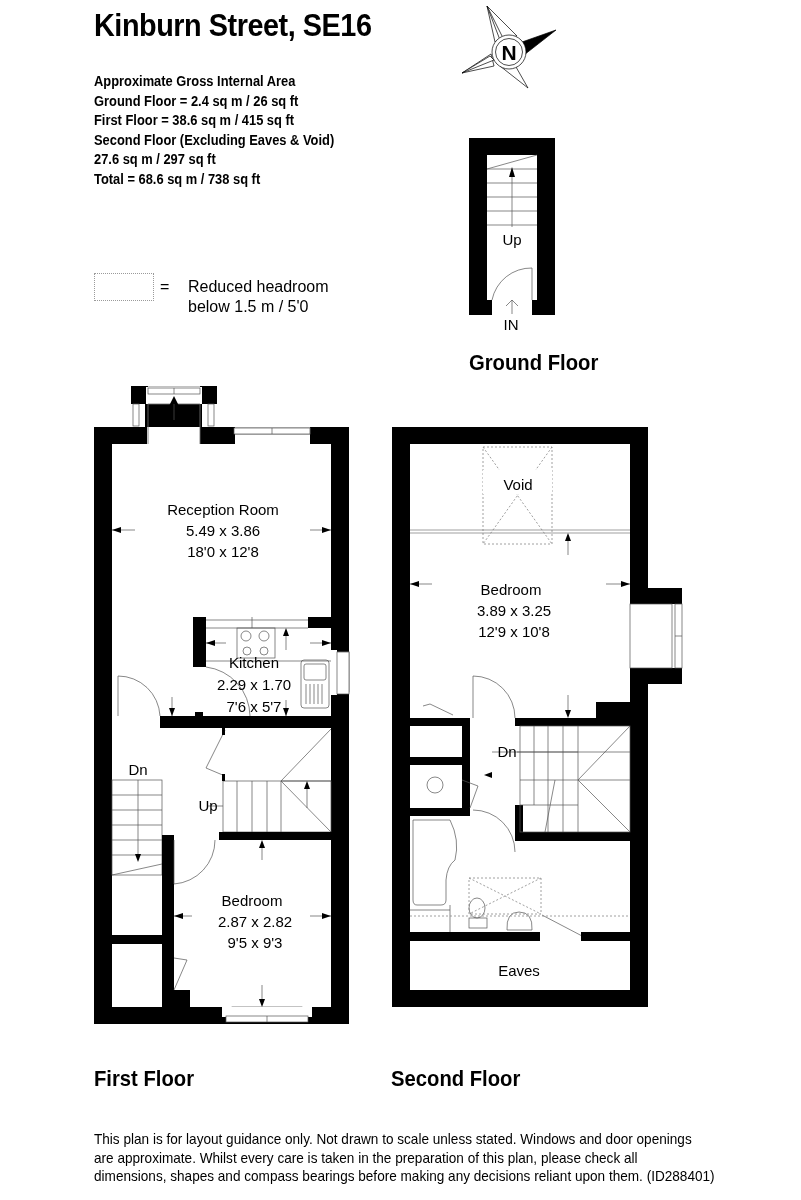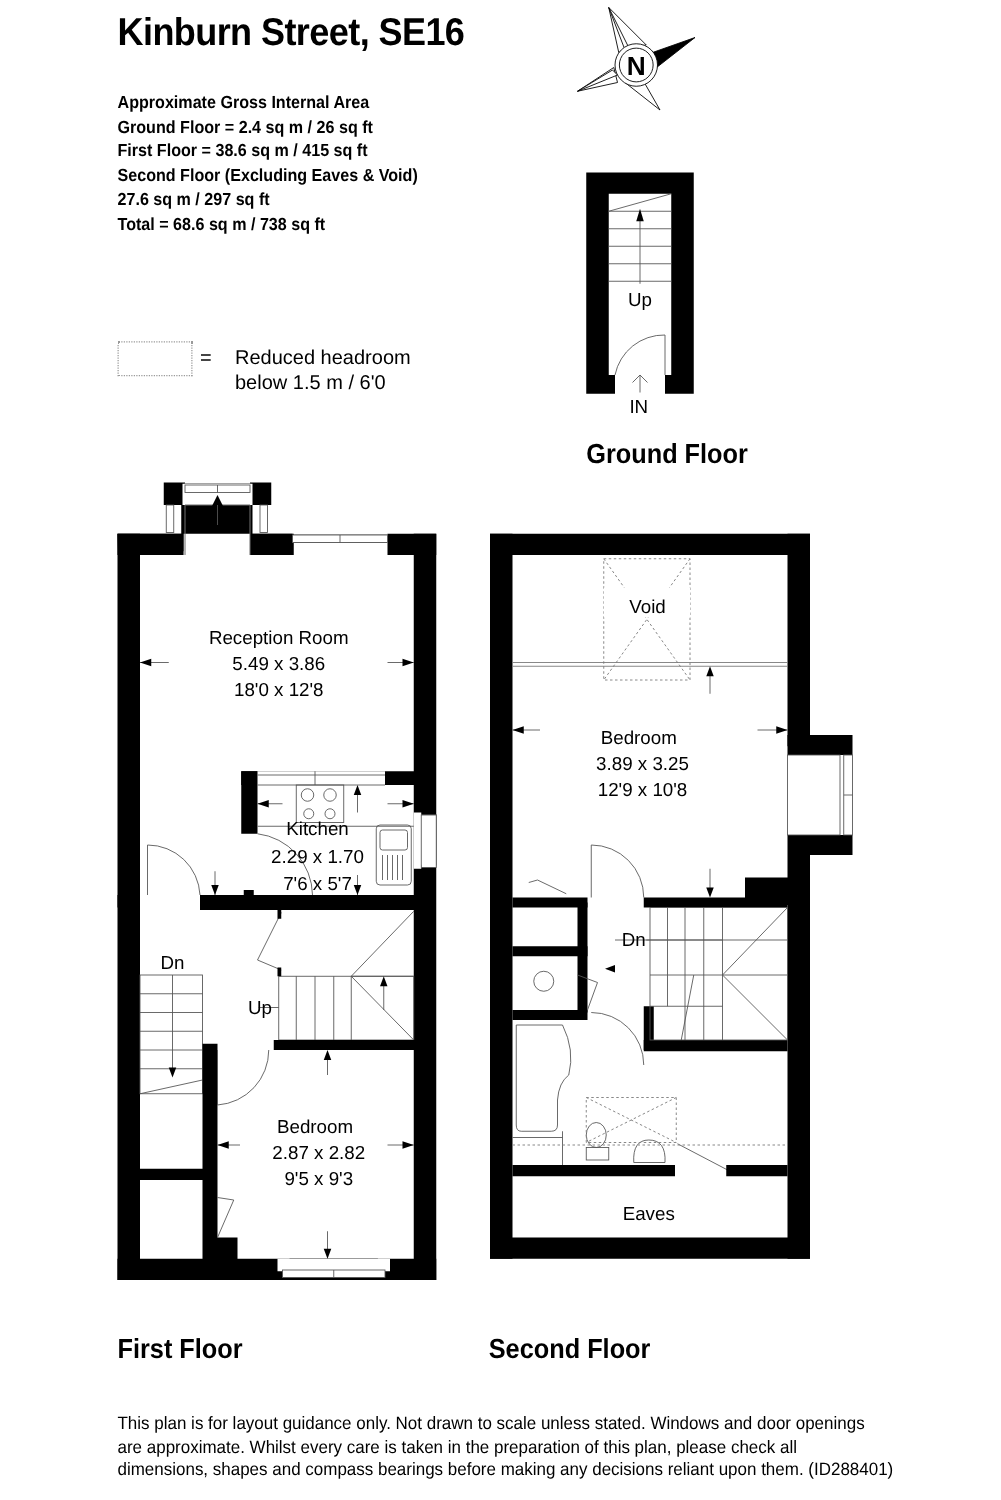--- a/index.html
+++ b/index.html
@@ -29,21 +29,21 @@
   <div>Second Floor (Excluding Eaves &amp; Void)</div>
   <div>27.6 sq m / 297 sq ft</div>
   <div>Total = 68.6 sq m / 738 sq ft</div>
 </div>
 
 <div class="legend-box"></div>
 <div class="legend-text">
   <span class="eq">=</span>
   <div class="lines">
     <div>Reduced headroom</div>
-    <div>below 1.5 m / 6'0</div>
+    <div>below 1.5 m / 5'0</div>
   </div>
 </div>
 
 <svg width="801" height="1200" viewBox="0 0 801 1200">
 
   <g stroke="#000" stroke-width="0.7" fill="#fff">
     <polygon points="487,6 503,38 517,36"></polygon>
     <polygon points="487,6 500,40 495,42"></polygon>
     <polygon points="462,73 491,54 494,66"></polygon>
     <polygon points="462,73 494,60 490,56"></polygon>

